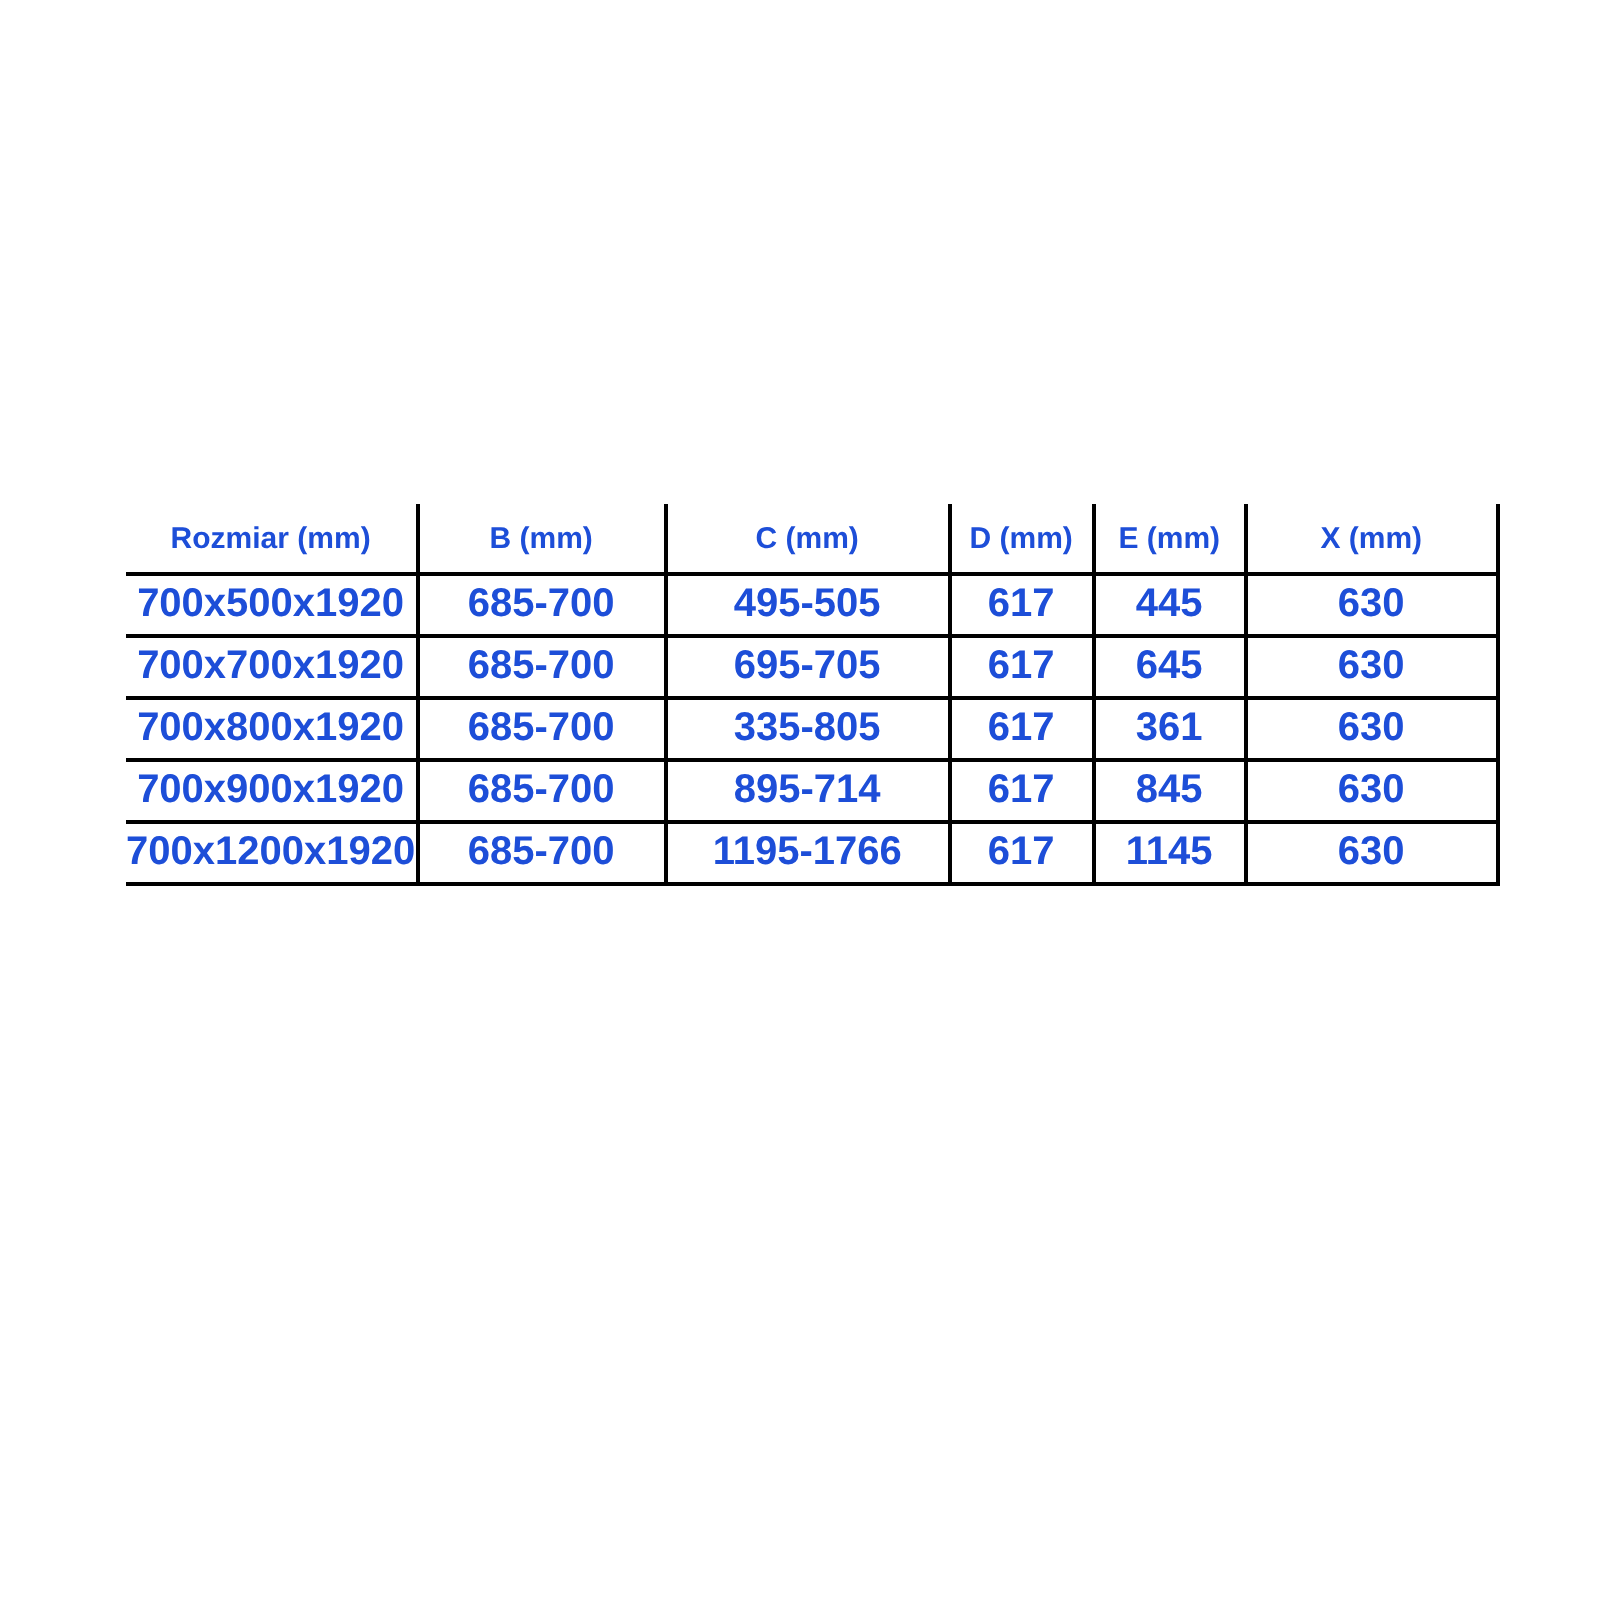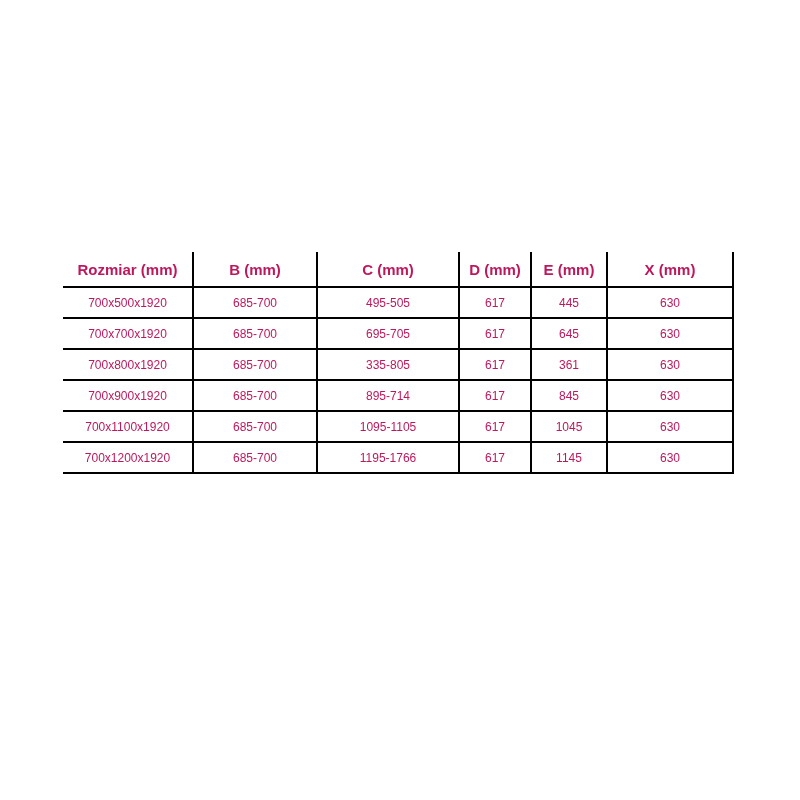--- a/index.html
+++ b/index.html
@@ -23,32 +23,32 @@
   }
   .spec-table th,
   .spec-table td {
     border-right: 2px solid #000000;
     border-bottom: 2px solid #000000;
     border-left: none;
     border-top: none;
     text-align: center;
     vertical-align: middle;
     padding: 0;
-    color: #be185d;
+    color: #1d4ed8;
     white-space: nowrap;
     overflow: hidden;
   }
   .spec-table th {
     font-size: 15px;
     font-weight: bold;
     height: 34px;
   }
   .spec-table td {
-    font-size: 12px;
-    font-weight: normal;
+    font-size: 20px;
+    font-weight: bold;
     height: 29px;
   }
   col.c-rozmiar { width: 130px; }
   col.c-b { width: 124px; }
   col.c-c { width: 142px; }
   col.c-d { width: 72px; }
   col.c-e { width: 76px; }
   col.c-x { width: 126px; }
 </style>
 </head>
@@ -100,28 +100,20 @@
     </tr>
     <tr>
       <td>700x900x1920</td>
       <td>685-700</td>
       <td>895-714</td>
       <td>617</td>
       <td>845</td>
       <td>630</td>
     </tr>
     <tr>
-      <td>700x1100x1920</td>
-      <td>685-700</td>
-      <td>1095-1105</td>
-      <td>617</td>
-      <td>1045</td>
-      <td>630</td>
-    </tr>
-    <tr>
       <td>700x1200x1920</td>
       <td>685-700</td>
       <td>1195-1766</td>
       <td>617</td>
       <td>1145</td>
       <td>630</td>
     </tr>
   </tbody>
 </table>
 

